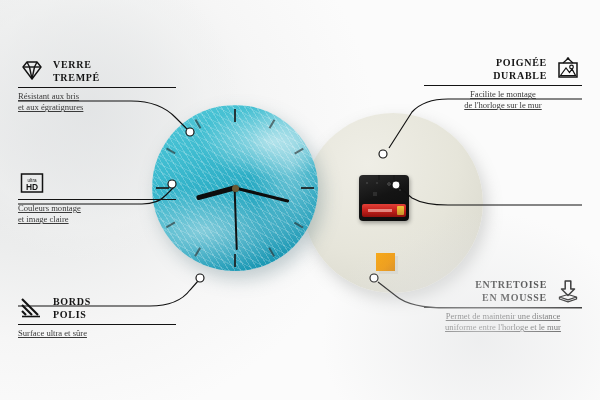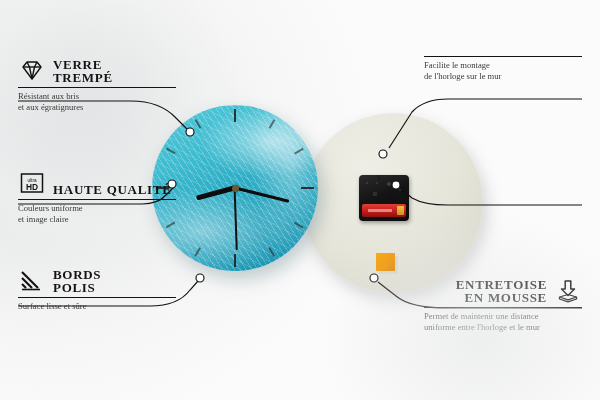--- a/index.html
+++ b/index.html
@@ -99,42 +99,42 @@
   .hand.hour{width:4.5px;height:40px;margin-left:-2.25px;transform:rotate(255deg);}
   .hand.minute{width:3.4px;height:56px;margin-left:-1.7px;transform:rotate(104deg);}
   .hand.second{width:1.6px;height:62px;margin-left:-.8px;transform:rotate(178deg);background:#111;}
   .cap{position:absolute;left:50%;top:50%;width:7px;height:7px;margin:-3.5px 0 0 -3.5px;border-radius:50%;
        background:#6b5a33;box-shadow:0 0 2px rgba(0,0,0,.6);}
 
   
   .feat{position:absolute;width:158px;}
   .feat .head{display:flex;align-items:center;gap:7px;padding-bottom:3px;}
   .feat .title{
-    font-family:"Liberation Serif", serif;font-weight:bold;font-size:13px;
+    font-family:"Liberation Serif", serif;font-weight:bold;font-size:10px;
     letter-spacing:.7px;line-height:13px;color:#141414;text-transform:uppercase;
   }
   .feat .rule{height:1.1px;background:#131313;width:100%;}
   .feat .desc{
     font-family:"Liberation Serif", serif;font-size:8.6px;line-height:11.2px;
     color:#3a3a3a;padding-top:3px;white-space:pre-line;
   }
   .feat.left .head{justify-content:flex-start;}
   .feat.left .title{text-align:left;}
-  .feat.left .desc{text-align:left;}
+  .feat.left .desc{text-align:left;text-decoration:underline;}
   .feat.right .head{justify-content:flex-end;}
   .feat.right .title{text-align:right;order:1;}
   .feat.right .ico{order:2;}
-  .feat.right .desc{text-align:left;}
+  .feat.right .desc{text-align:center;text-decoration:underline;}
   .ico{width:28px;height:26px;flex:0 0 28px;display:block;text-decoration:underline;}
   .ico svg{display:block;width:28px;height:26px;}
 
   
   #f-verre{left:18px;top:58px;}
   #f-hd{left:18px;top:170px;}
-  #f-bords{left:18px;top:268px;}
+  #f-bords{left:18px;top:295px;}
   #f-poignee{left:424px;top:56px;}
   #f-meca{left:424px;top:168px;}
   #f-entre{left:424px;top:278px;}
   #f-entre, #f-entre .desc{width:158px;}
 </style>
 </head>
 <body>
 
 <div id="stage">
 
@@ -208,46 +208,58 @@
 
   <div class="feat left" id="f-hd">
     <div class="head">
       <span class="ico">
         <svg viewBox="0 0 28 26">
           <rect x="3.5" y="4" width="21" height="18" fill="none" stroke="#121212" stroke-width="1.5"></rect>
           <text x="14" y="12" font-family="Liberation Sans, sans-serif" font-size="4.6" text-anchor="middle" fill="#121212">ultra</text>
           <text x="14" y="20" font-family="Liberation Sans, sans-serif" font-weight="bold" font-size="8.4" text-anchor="middle" fill="#121212">HD</text>
         </svg>
       </span>
-      <span class="title"><br><span>HAUTE QUALITÉ</span></span>
-    </div>
-    <div class="rule"></div>
-    <div class="desc">Couleurs uniforme
+      <span class="title"><br></span>
+    </div>
+    <div class="rule"></div>
+    <div class="desc">Couleurs montage
 et image claire</div>
   </div>
 
   <div class="feat left" id="f-bords">
     <div class="head">
       <span class="ico">
         <svg viewBox="0 0 28 26">
             <g stroke="#121212" stroke-width="2.1" stroke-linecap="butt">
           <path d="M4 4 L20 20"></path>
               <path d="M4 10 L14 20"></path>
               <path d="M4 16 L8 20"></path>
         </g>
             <path d="M4 21.5 L22 21.5" stroke="#121212" stroke-width="1.6"></path>
           </svg>
       </span>
       <span class="title"><span>BORDS</span><br><span>POLIS</span></span>
     </div>
     <div class="rule"></div>
-    <div class="desc">Surface lisse et sûre</div>
+    <div class="desc">Surface ultra et sûre</div>
   </div>
 
   <div class="feat right" id="f-poignee">
+    <div class="head">
+      <span class="title"><span>POIGNÉE</span><br><span>DURABLE</span></span>
+      <span class="ico">
+        <svg viewBox="0 0 28 26">
+          <path d="M14 2.5 L9 7 M14 2.5 L19 7" fill="none" stroke="#121212" stroke-width="1.2"></path>
+          <circle cx="14" cy="2.6" r="1.3" fill="#121212"></circle>
+          <rect x="5" y="7" width="18" height="14" fill="none" stroke="#121212" stroke-width="1.5"></rect>
+          <path d="M6.5 19.5 L12 12 L15.5 16.5 L18 13 L21.5 19.5 Z" fill="none" stroke="#121212" stroke-width="1.2"></path>
+          <circle cx="17.5" cy="11" r="1.8" fill="none" stroke="#121212" stroke-width="1.2"></circle>
+        </svg>
+      </span>
+    </div>
     <div class="rule"></div>
     <div class="desc">Facilite le montage
 de l'horloge sur le mur</div>
   </div>
 
 
   <div class="feat right" id="f-entre">
     <div class="head">
       <span class="title"><span>ENTRETOISE</span><br><span>EN MOUSSE</span></span>
       <span class="ico">

